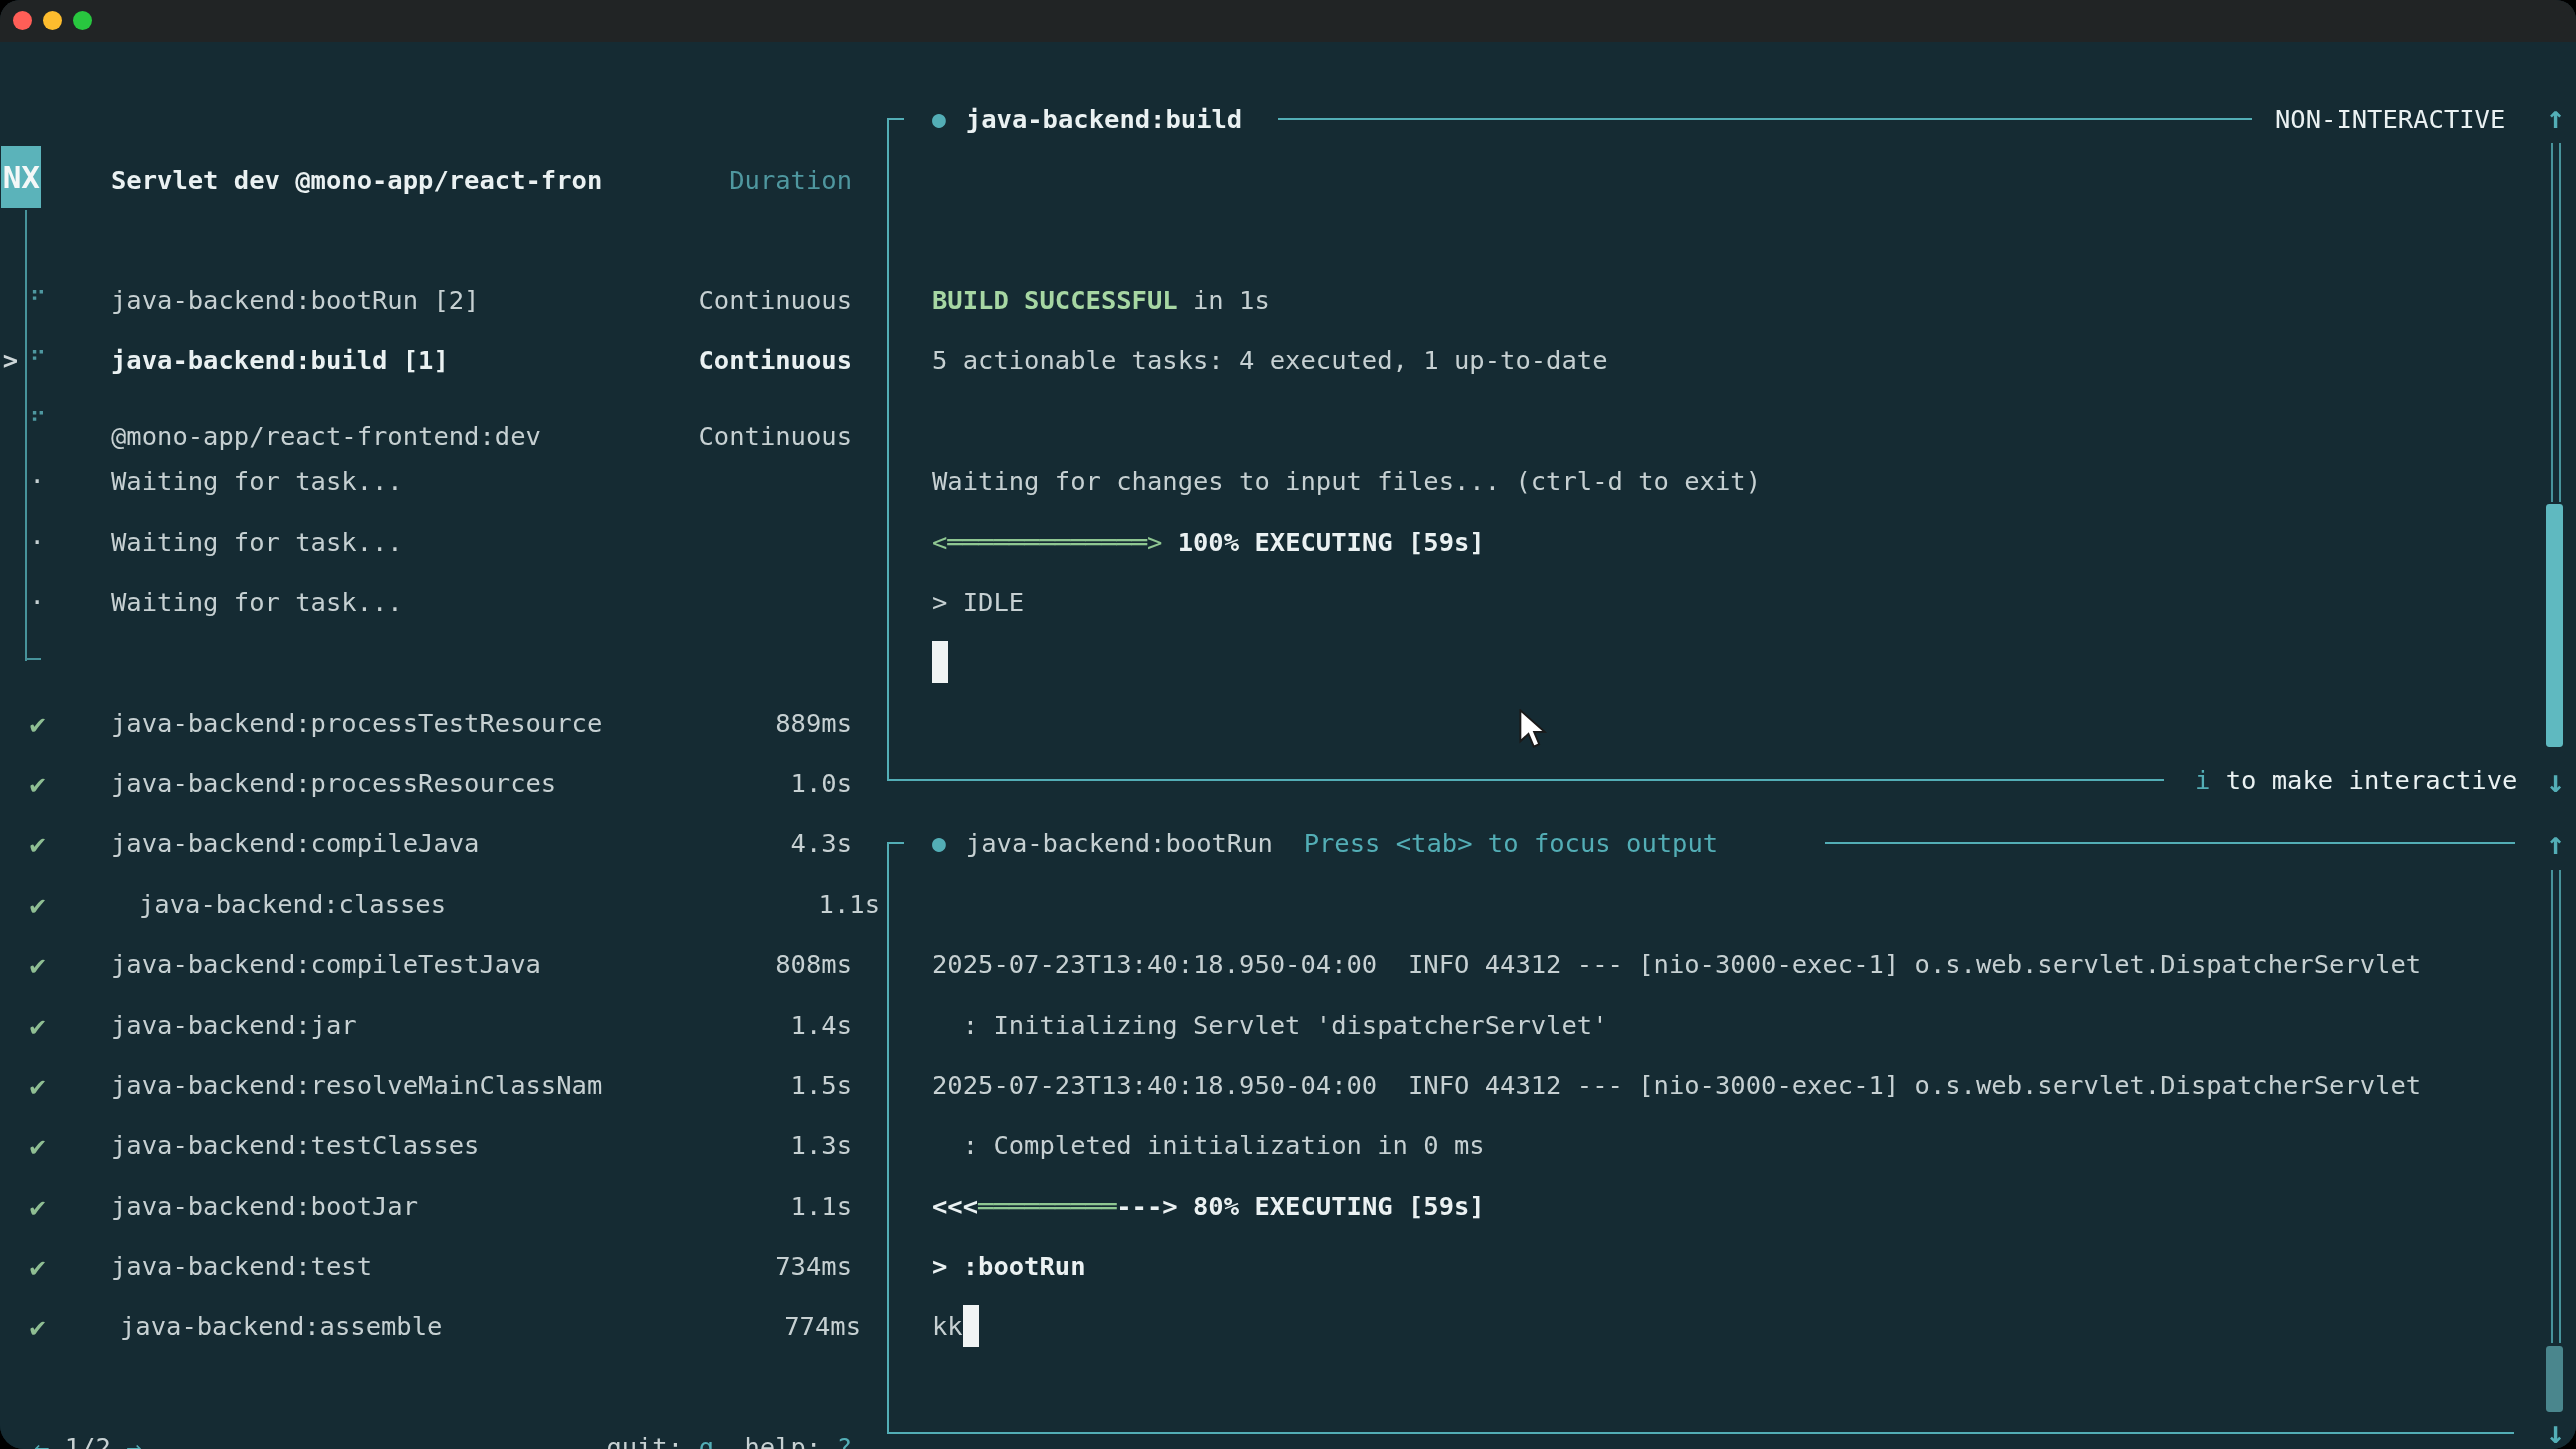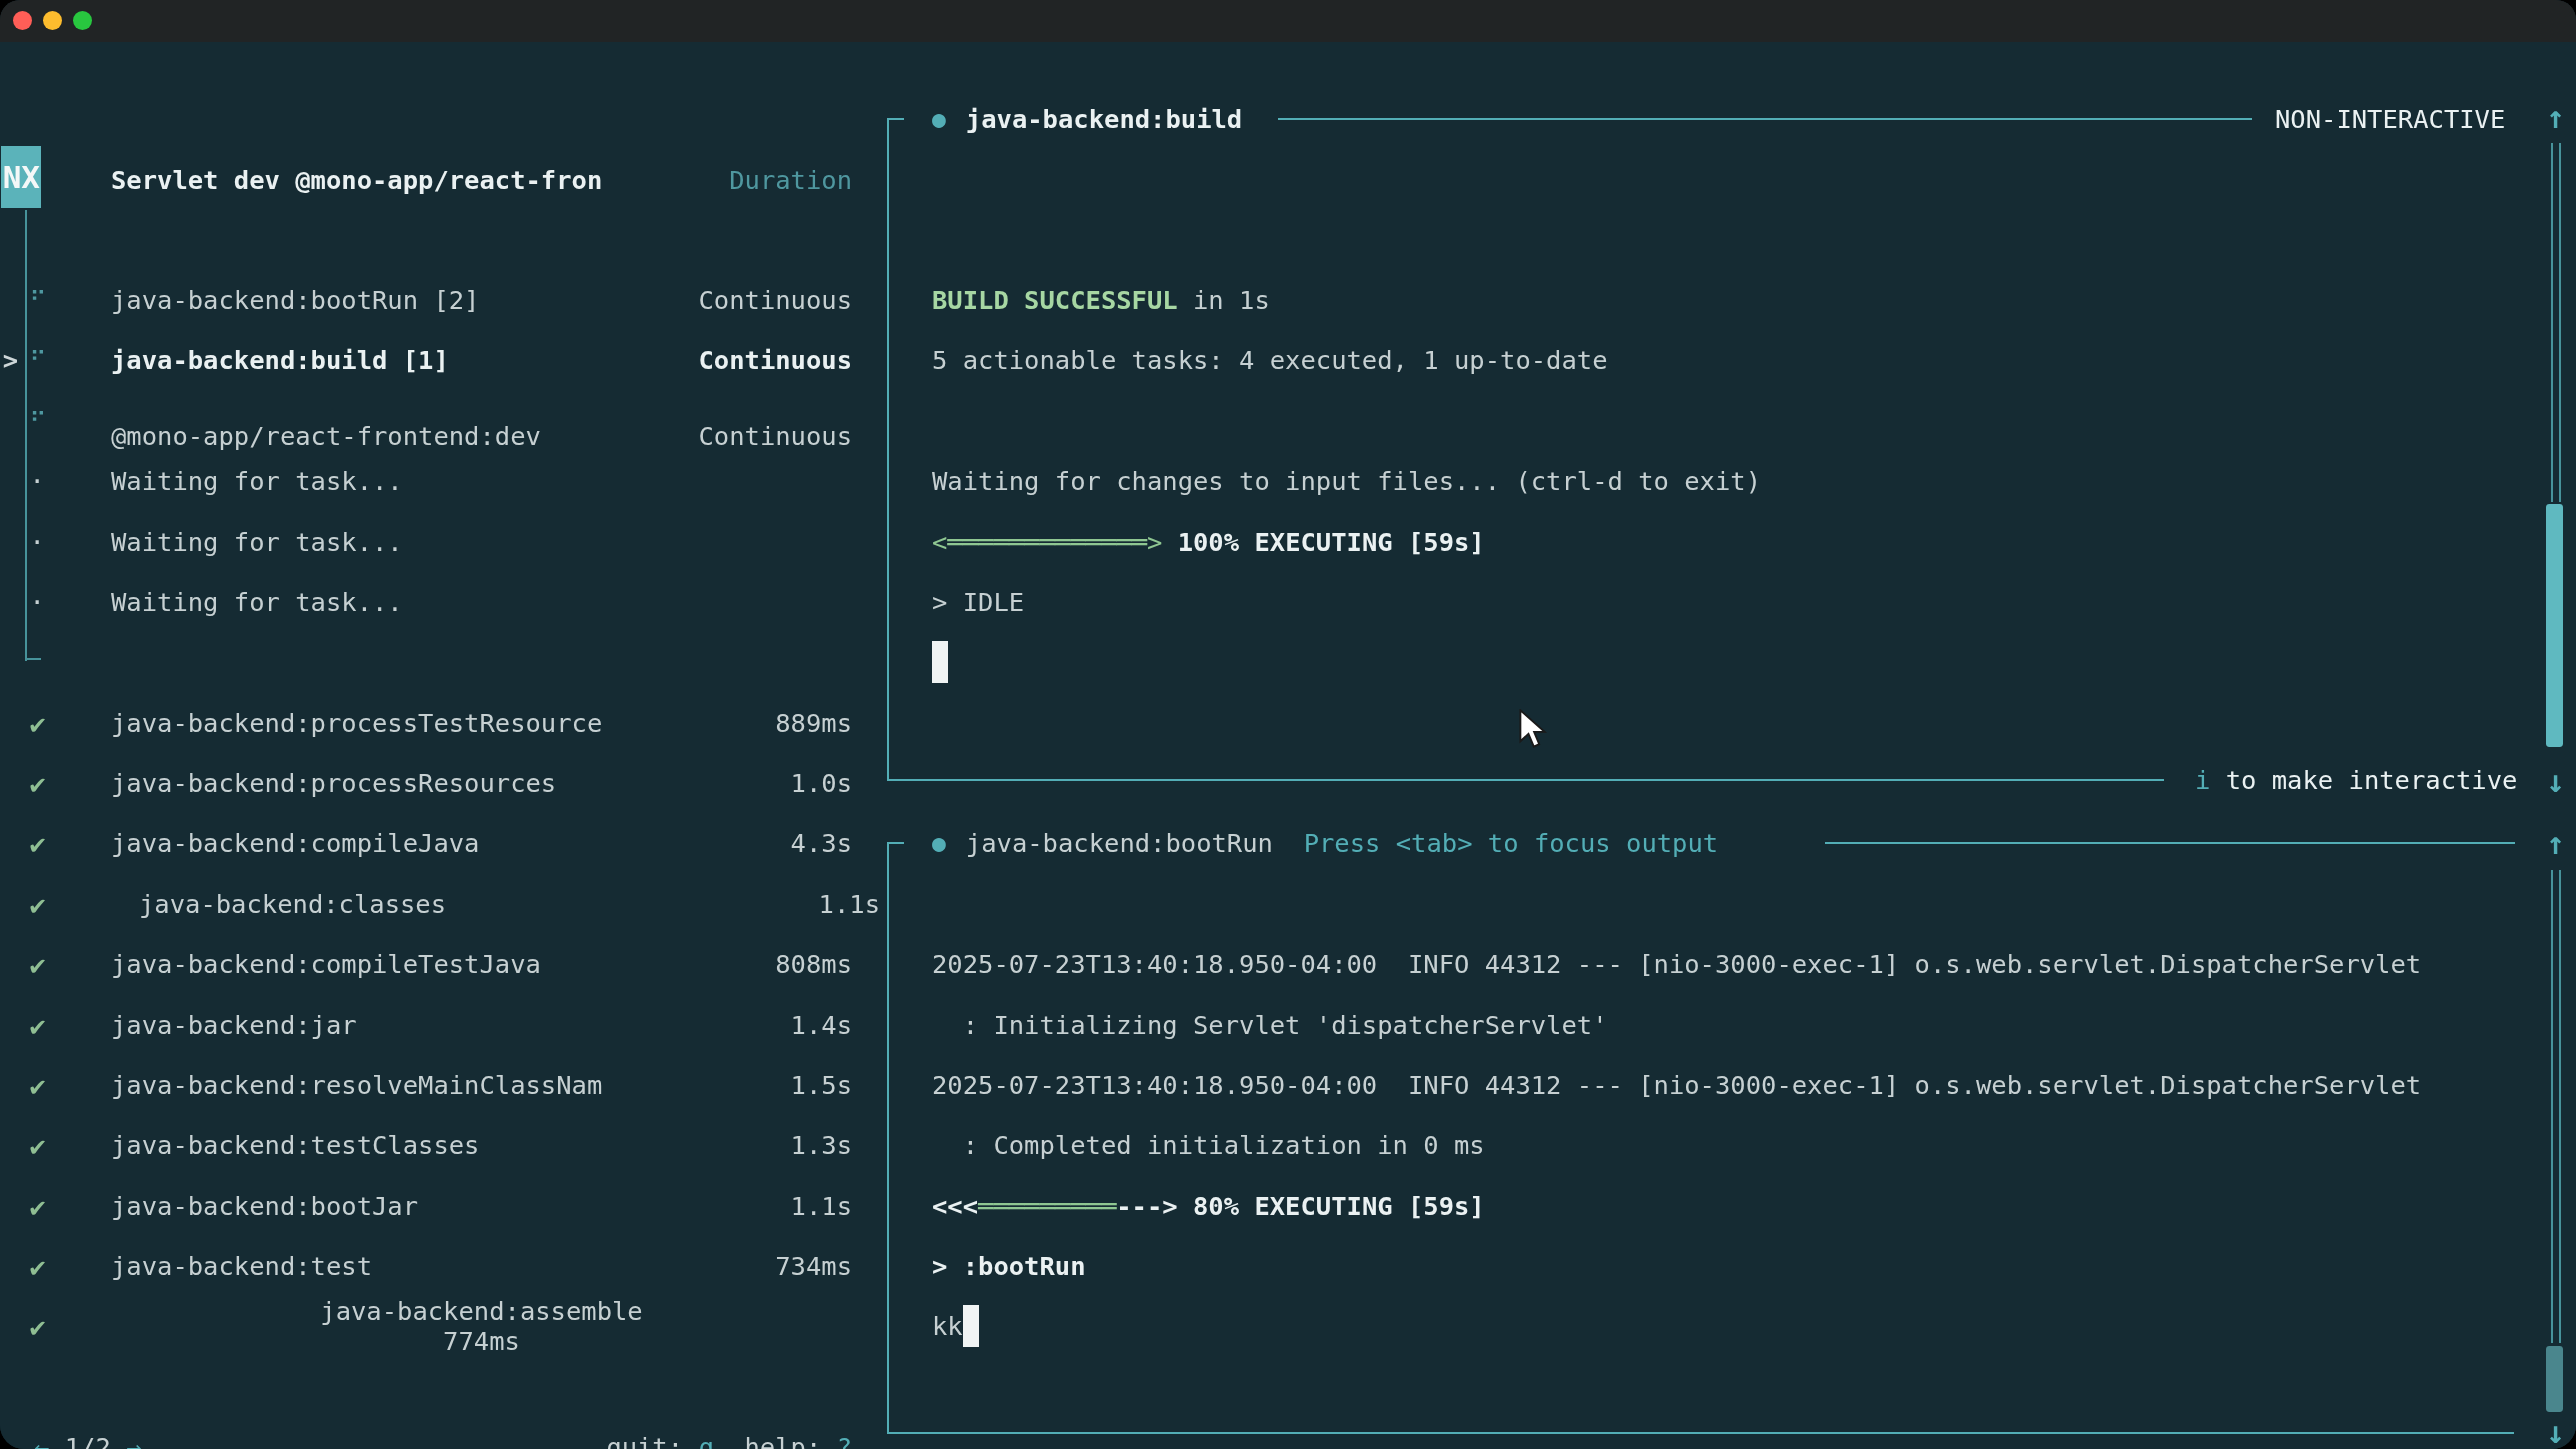--- a/index.html
+++ b/index.html
@@ -164,21 +164,21 @@
       <div class="icncol" style="top:1194px;">
           <span class="check">✔</span>
         </div>
       <div class="r between" style="left:111px;top:1194px;width:741px;">
         <span class="gray">java-backend:test</span>
         <span class="gray">734ms</span>
       </div>
       <div class="icncol" style="top:1254px;">
           <span class="check">✔</span>
         </div>
-      <div class="r between" style="left:111px;top:1254px;width:741px;flex-direction:column;">
+      <div class="r between" style="left:120px;top:1254px;width:741px;">
         <span class="gray">java-backend:assemble</span>
         <span class="gray">774ms</span>
       </div>
 
       <div class="r between" style="left:34px;top:1375px;width:818px;">
         <span><span class="teal">←</span><span class="gray"> <span>1/2</span> </span><span class="teal">→</span></span>
         <span><span class="gray">quit:</span><span class="teal"> <span>q</span></span><span class="gray">  <span>help:</span></span><span class="teal"> <span>?</span></span></span>
       </div>
     </div>
 

